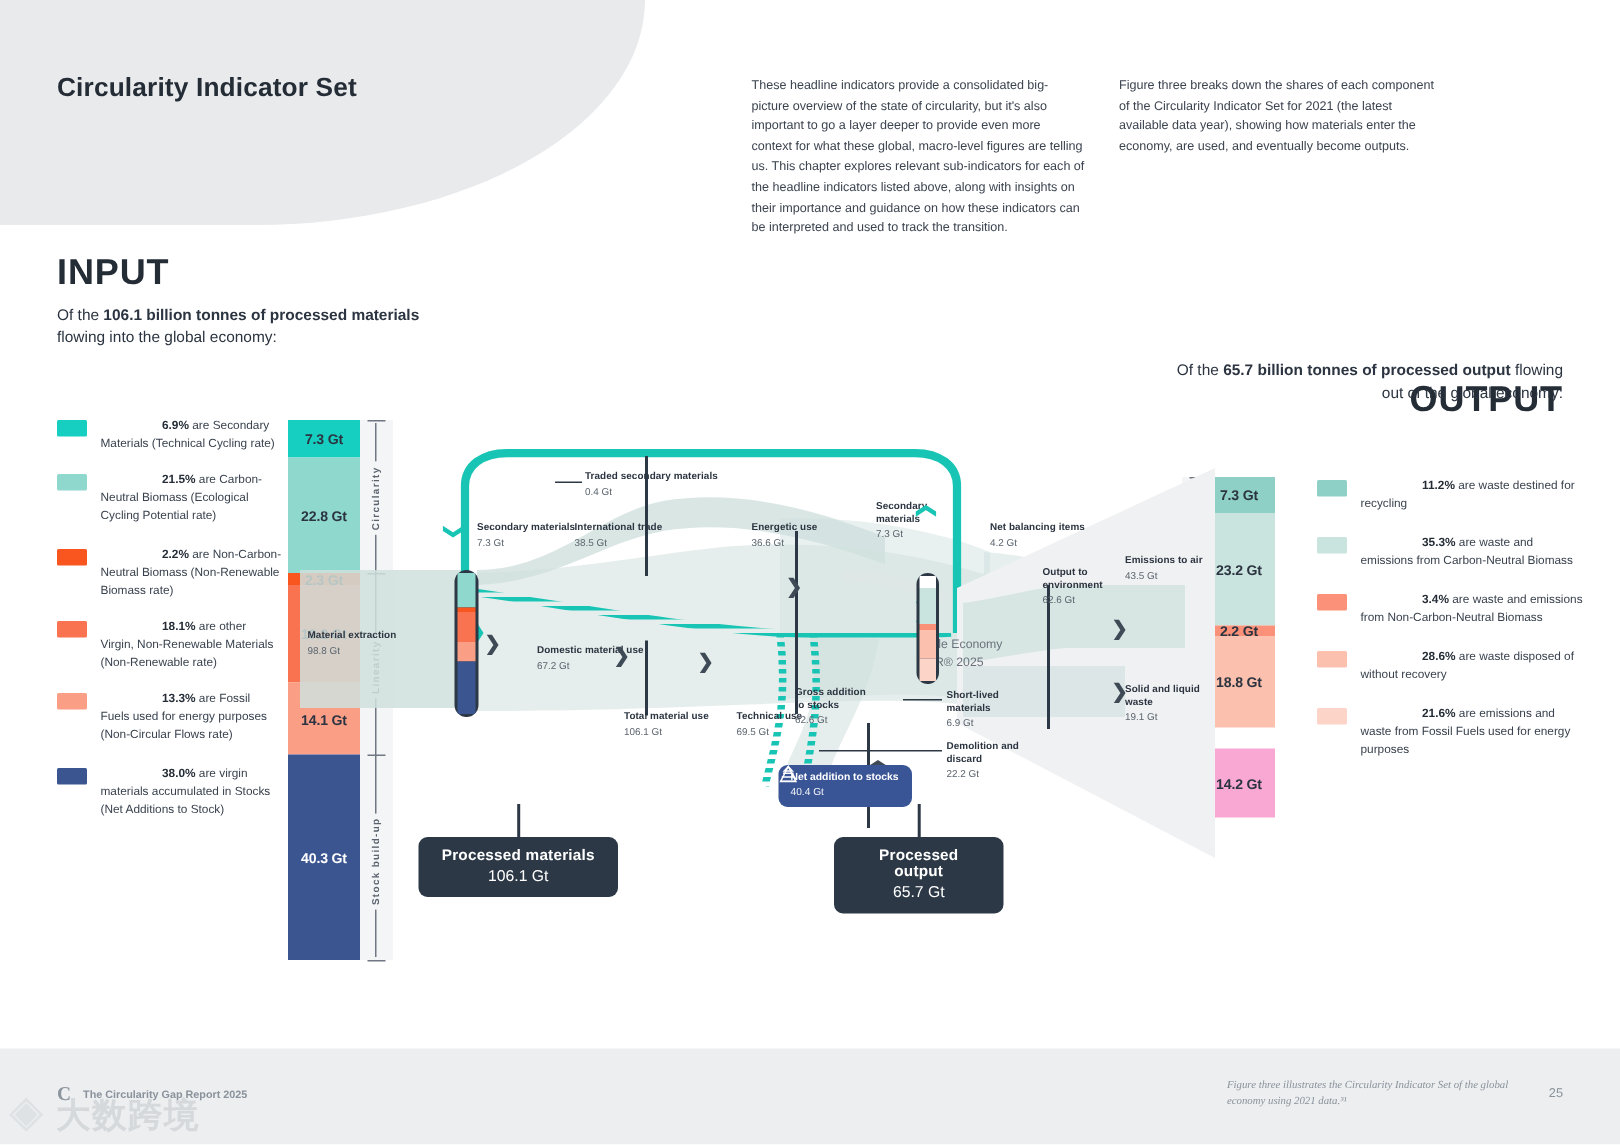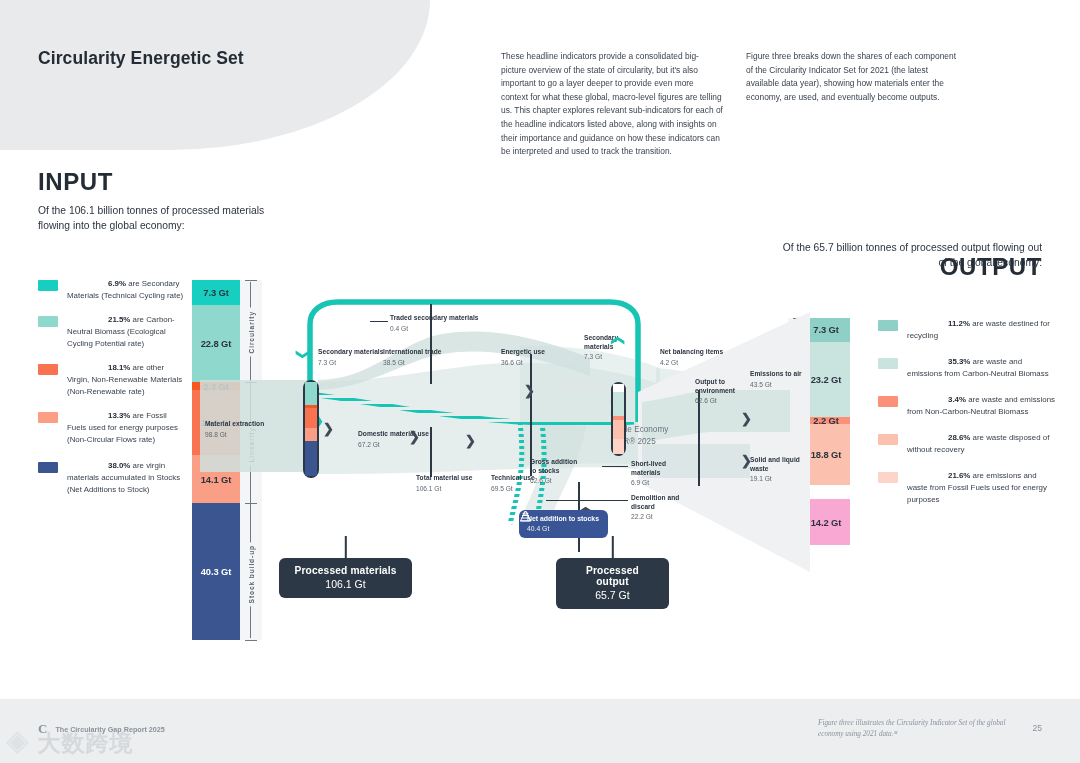--- a/index.html
+++ b/index.html
@@ -30,21 +30,21 @@
 
   
   .h-input { position: absolute; left: 38px; top: 168px; font-size: 24px; font-weight: bold;
              letter-spacing: .6px; color: #242c36; }
   .h-output { position: absolute; right: 38px; top: 205px; font-size: 24px; font-weight: bold;
               letter-spacing: .6px; color: #242c36; margin-top: 48px; }
   .sub-input { position: absolute; left: 38px; top: 203px; width: 250px; font-size: 10.3px;
                line-height: 1.48; color: #2b3440; }
   .sub-output { position: absolute; right: 38px; top: 240px; width: 260px; font-size: 10.3px;
                 line-height: 1.48; color: #2b3440; text-align: right; }
-  .sub-input b, .sub-output b { font-weight: normal; }
+  .sub-input b, .sub-output b { font-weight: bold; }
 
   
   .legend { position: absolute; }
   .legend.left { left: 38px; top: 278px; width: 150px; }
   .legend.right { left: 878px; top: 318px; width: 180px; }
   .lg-item { display: flex; gap: 9px; margin-bottom: 12px; }
   .lg-item.gap { margin-top: 14px; }
   .lg-sw { width: 20px; height: 11px; flex: 0 0 20px; margin-top: 2px; border-radius: 1px; }
   .lg-tx { font-size: 7.9px; line-height: 1.52; color: #39424e; }
   .lg-tx b { font-weight: bold; color: #242c36; padding-left: 41px; }
@@ -121,37 +121,41 @@
         letter-spacing: 1px; }
   .wm .o { color: #dfe2e5; }
 </style>
 </head>
 <body>
 
 <div class="page">
 
   <div class="swoosh"></div>
   <div class="title-block">
-    <div class="title-1">Circularity Energetic Set</div>
+    <div class="title-1">Circularity Indicator Set</div>
   </div>
   <div class="intro c1">These headline indicators provide a consolidated big-picture overview of the state of circularity, but it's also important to go a layer deeper to provide even more context for what these global, macro-level figures are telling us. This chapter explores relevant sub-indicators for each of the headline indicators listed above, along with insights on their importance and guidance on how these indicators can be interpreted and used to track the transition.</div>
   <div class="intro c2">Figure three breaks down the shares of each component of the Circularity Indicator Set for 2021 (the latest available data year), showing how materials enter the economy, are used, and eventually become outputs.</div>
 
   <div class="h-input">INPUT</div>
   <div class="sub-input">
     <span>Of the </span><b>106.1 billion tonnes of processed materials</b><span> flowing into the global economy:</span>
   </div>
   <div class="legend left" id="legend-left">
       <div class="lg-item">
         <div class="lg-sw" style="background: rgb(22, 207, 192);"></div>
         <div class="lg-tx"><b>6.9%</b> are Secondary Materials (Technical Cycling rate)</div>
       </div>
       <div class="lg-item">
         <div class="lg-sw" style="background: rgb(142, 216, 205);"></div>
         <div class="lg-tx"><b>21.5%</b> are Carbon-Neutral Biomass (Ecological Cycling Potential rate)</div>
+      </div>
+      <div class="lg-item gap">
+        <div class="lg-sw" style="background: rgb(249, 85, 31);"></div>
+        <div class="lg-tx"><b>2.2%</b> are Non-Carbon-Neutral Biomass (Non-Renewable Biomass rate)</div>
       </div>
       <div class="lg-item">
         <div class="lg-sw" style="background: rgb(250, 115, 80);"></div>
         <div class="lg-tx"><b>18.1%</b> are other Virgin, Non-Renewable Materials (Non-Renewable rate)</div>
       </div>
       <div class="lg-item">
         <div class="lg-sw" style="background: rgb(250, 158, 134);"></div>
         <div class="lg-tx"><b>13.3%</b> are Fossil Fuels used for energy purposes (Non-Circular Flows rate)</div>
       </div>
       <div class="lg-item gap">

